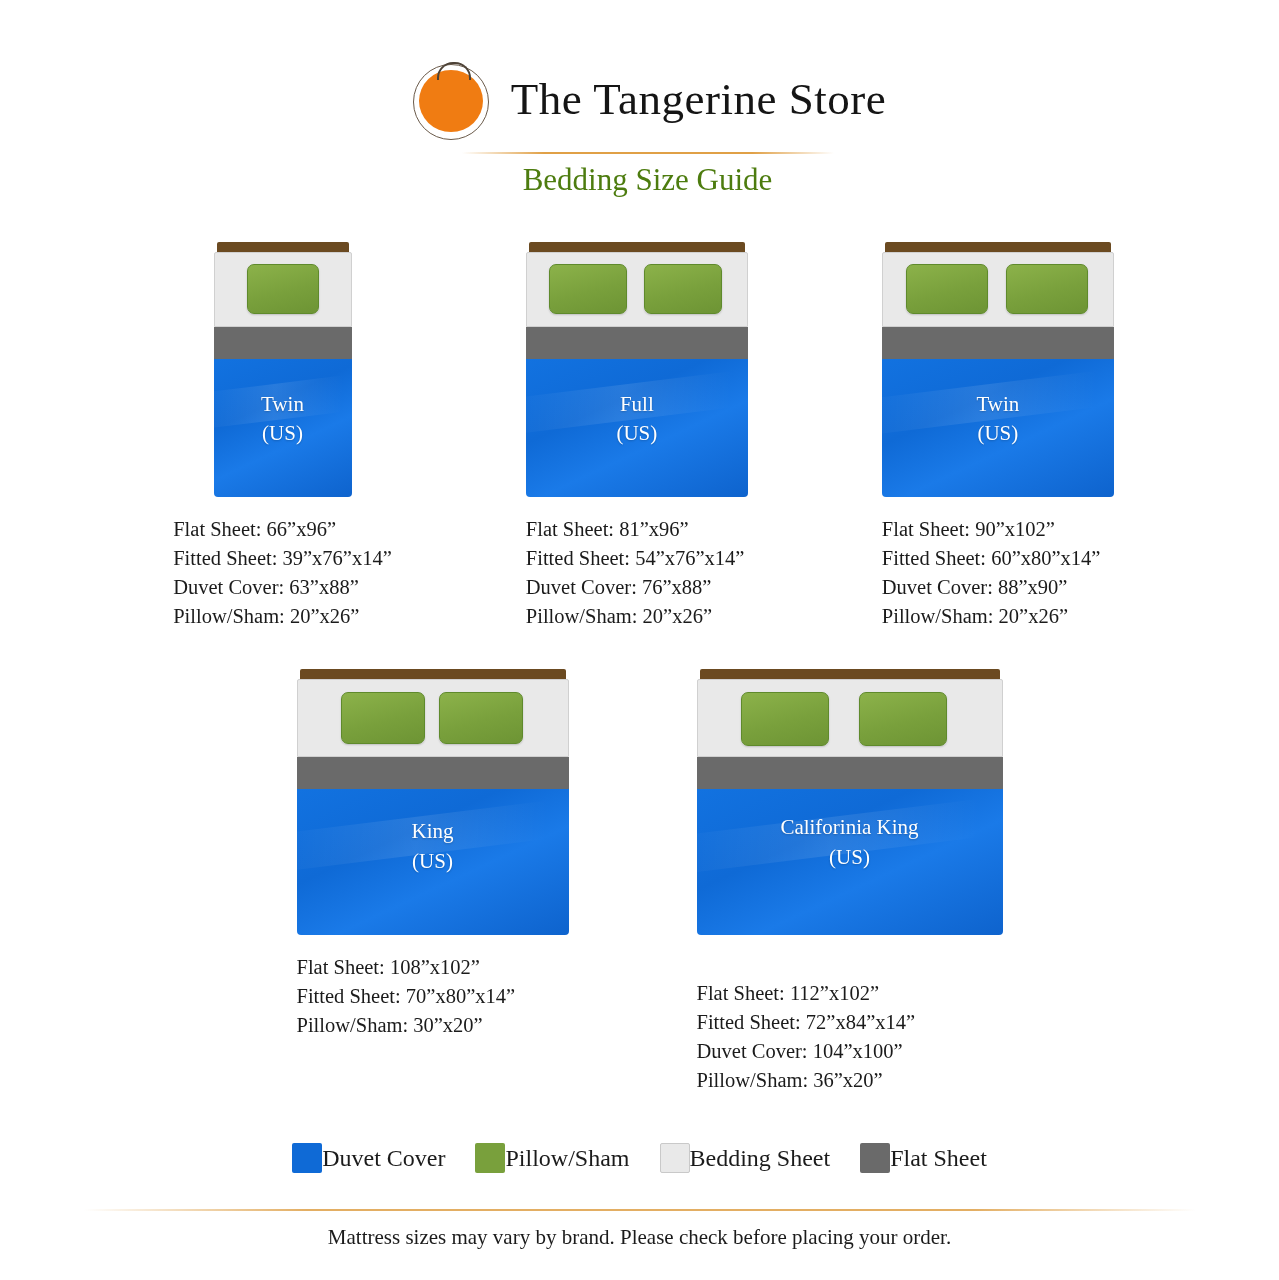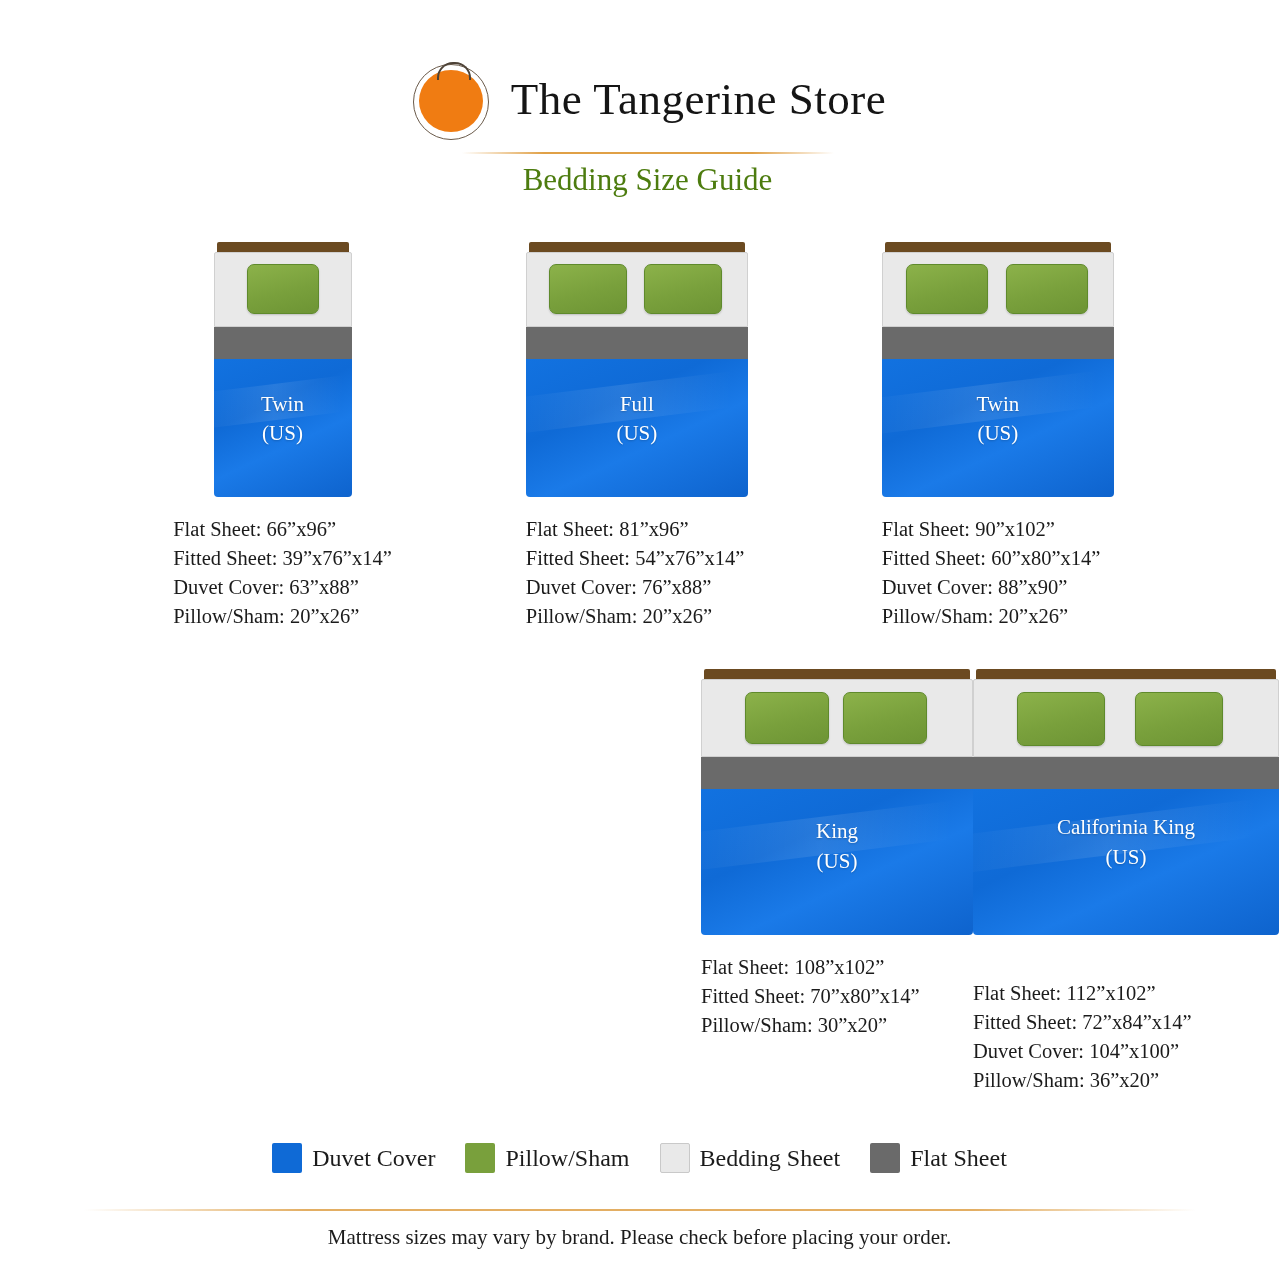--- a/index.html
+++ b/index.html
@@ -82,21 +82,21 @@
     margin-top: 8px;
   }
 
   
   .row {
     display: flex;
     justify-content: center;
     align-items: flex-start;
   }
   .row-1 { margin-top: 44px; gap: 134px; padding-left: 8px; }
-  .row-2 { margin-top: 38px; padding-left: 20px; justify-content: flex-end; }
+  .row-2 { margin-top: 38px; gap: 128px; padding-left: 20px; }
 
   .bed-card { position: relative; }
 
   .bed-figure {
     position: relative;
     margin: 0 auto;
   }
   .headboard {
     position: absolute;
     top: 0;
@@ -173,21 +173,20 @@
   .legend {
     display: flex;
     justify-content: center;
     align-items: center;
     gap: 30px;
     margin-top: 48px;
   }
   .legend-item {
     display: flex;
     align-items: center;
-    gap: 10px;
     font-size: 24px;
     color: #1b1b1b;
   }
   .swatch {
     width: 30px;
     height: 30px;
     border-radius: 2px;
     display: inline-block;
   }
   .swatch.outline { border: 1px solid #c9c9c9; box-sizing: border-box; }

